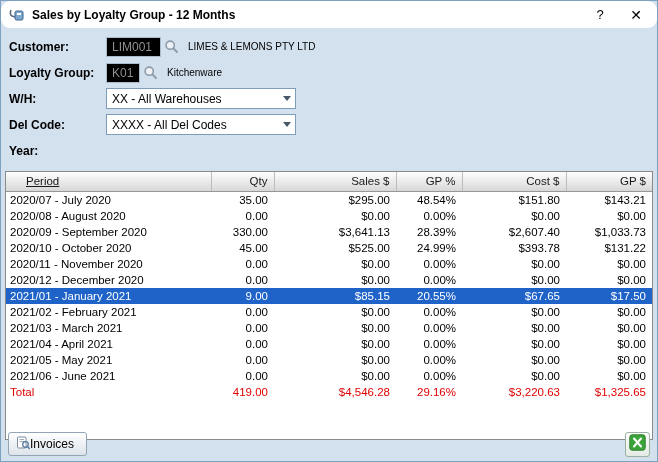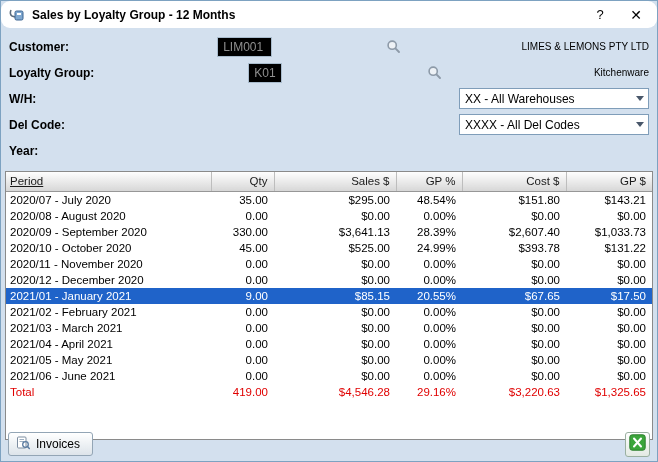--- a/index.html
+++ b/index.html
@@ -18,21 +18,21 @@
   }
   .app-icon { width: 18px; height: 18px; display: flex; align-items: center; justify-content: center; }
   .title { flex: 1; font-size: 12px; font-weight: bold; color: #000; }
   .tb-btn {
     width: 30px; height: 23px; display: flex; align-items: center; justify-content: center;
     font-size: 13px; color: #000; cursor: default; background: transparent; border: none;
   }
   .tb-btn.close { font-size: 14px; }
   
   .form { padding: 8px 0 2px 0; }
-  .form-row { display: flex; align-items: center; height: 21px; margin: 0 8px 5px 8px; justify-content: space-between; }
+  .form-row { display: flex; align-items: center; height: 21px; margin: 0 8px 5px 8px; }
   .form-label { width: 97px; font-size: 12px; font-weight: bold; color: #000; flex: none; }
   .code-box {
     height: 20px; background: #000000; border: 1px solid #a9bccd;
     color: #8f8f8f; font-size: 12px; display: flex; align-items: center;
     padding: 0 5px; flex: none;
   }
   .code-box.customer { width: 55px; }
   .code-box.loyalty { width: 34px; }
   .lookup { width: 18px; height: 18px; margin-left: 1px; display: flex; align-items: center; justify-content: center; flex: none; }
   .plain-text { font-size: 10px; color: #000; margin-left: 8px; }
@@ -56,37 +56,37 @@
   col.c-sales  { width: 122px; }
   col.c-gppct  { width: 66px;  }
   col.c-cost   { width: 104px; }
   col.c-gp     { width: auto;  }
   thead th {
     background: linear-gradient(#fefefe, #d7d7d7);
     border-right: 1px solid #bdbdbd; border-bottom: 1px solid #979797;
     font-weight: normal; color: #1a1a1a; height: 19px;
     padding: 0 6px; text-align: right; white-space: nowrap;
   }
-  thead th:first-child { text-align: left; padding-left: 4px; text-decoration: underline; }
+  thead th:first-child { text-align: left; padding-left: 20px; text-decoration: underline; }
   thead th:last-child { border-right: none; }
   tbody td, tfoot td {
     height: 16px; line-height: 16px; padding: 0 6px;
     white-space: nowrap; overflow: hidden; text-align: right; color: #000;
   }
   tbody td:first-child, tfoot td:first-child { text-align: left; padding-left: 4px; }
   tr.selected td { background: #1f63c9; color: #ffffff; }
   tr.total td { color: #e00000; }
   
   .footer {
     position: absolute; left: 0; right: 0; bottom: 0; height: 34px;
     display: flex; align-items: center; justify-content: space-between;
     padding: 0 7px;
   }
   .invoices-btn {
-    display: flex; align-items: center; gap: 6px;
+    display: flex; align-items: center; 
     height: 24px; padding: 0 12px 0 7px;
     background: linear-gradient(#ffffff, #dde4ea);
     border: 1px solid #93a5b5; border-radius: 3px;
     font-size: 12px; color: #000; font-family: "Liberation Sans", sans-serif;
   }
   .excel-btn {
     width: 25px; height: 25px;
     display: flex; align-items: center; justify-content: center;
     background: linear-gradient(#ffffff, #e3eae3);
     border: 1px solid #9ab0a0; border-radius: 3px;

